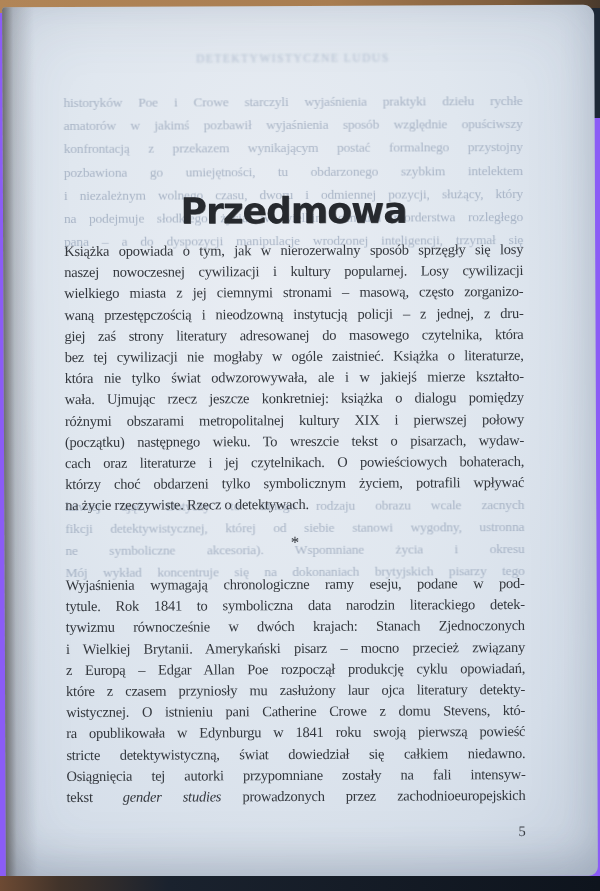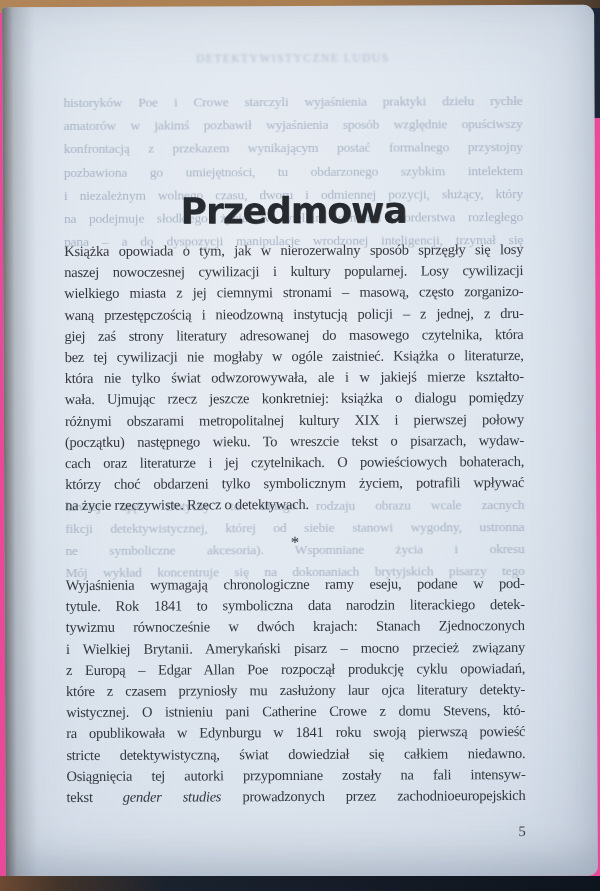--- a/index.html
+++ b/index.html
@@ -3,21 +3,21 @@
 <meta charset="utf-8">
 <style>
   html,body{margin:0;padding:0;}
   body{
     width:600px;height:891px;overflow:hidden;
     background:#10161f;
     font-family:"Liberation Serif", serif;
   }
   .photo{
     position:relative;width:600px;height:891px;overflow:hidden;
-    background:#ec4899;
+    background:#8b5cf6;
   }
   
   .wood-edge{
     position:absolute;left:0;top:0;width:600px;height:13px;
     background:linear-gradient(90deg,#b18557 0%,#a87d50 55%,#7d5c3c 85%,#4a3a2c 100%);
   }
   .dark-edge-right{
     position:absolute;right:0;top:8px;width:11px;height:110px;
     background:#1d2836;
   }

